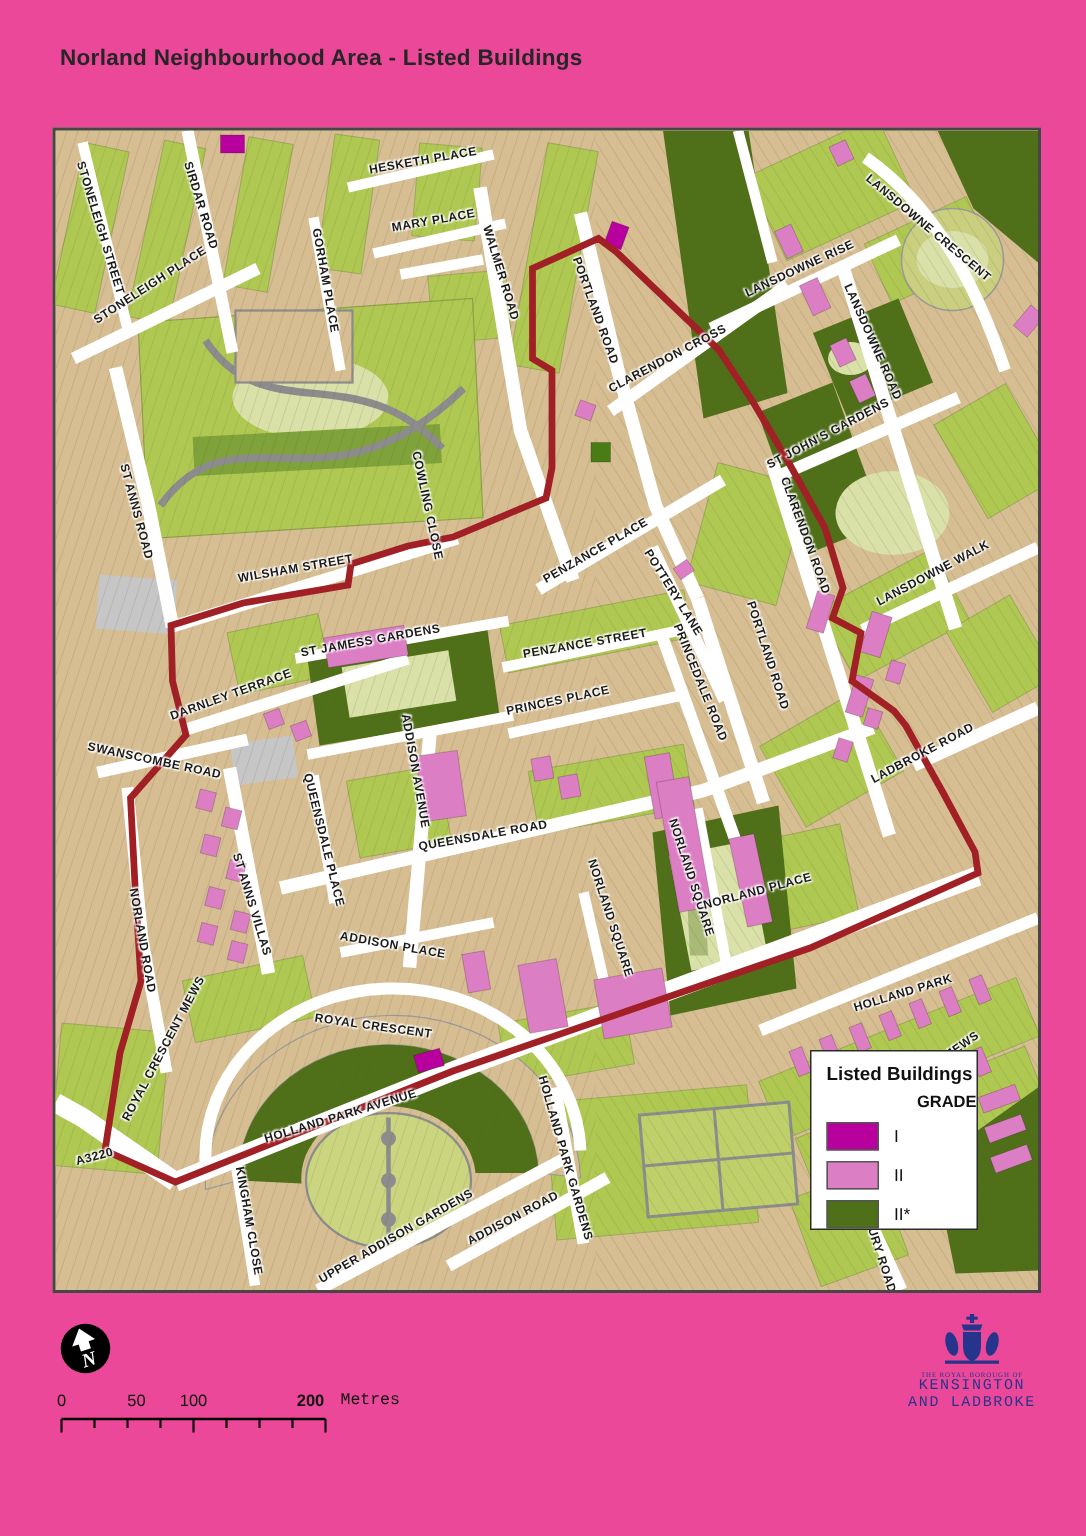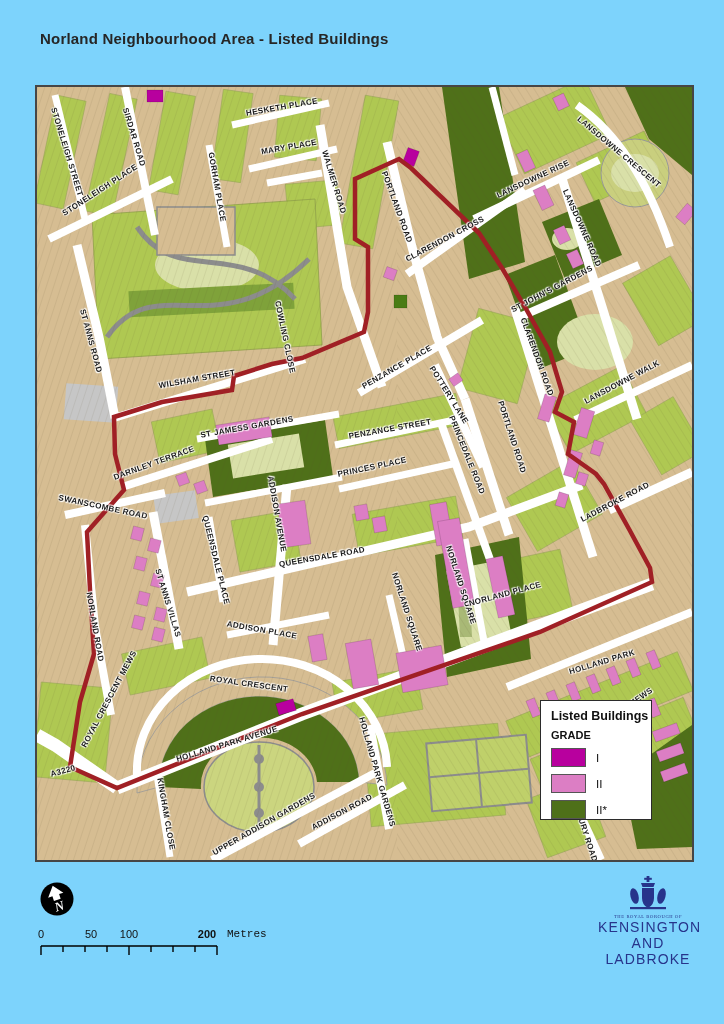--- a/index.html
+++ b/index.html
@@ -1,35 +1,35 @@
 <!DOCTYPE html>
 <html><head>
 <meta charset="utf-8">
 <style>
   html,body{margin:0;padding:0;background:#fff;}
-  .page{position:relative;width:724px;height:1024px;background:#7dd3fc;font-family:"Liberation Sans",sans-serif;overflow:hidden;}
+  .page{position:relative;width:724px;height:1024px;background:#ec4899;font-family:"Liberation Sans",sans-serif;overflow:hidden;}
   .title{position:absolute;left:40px;top:30px;font-size:15px;font-weight:bold;color:#262626;letter-spacing:.2px;}
   .map-frame{position:absolute;left:35px;top:85px;width:655px;height:773px;border:2px solid #464646;background:#D6BD92;overflow:hidden;}
   .map-frame svg{position:absolute;left:0;top:0;}
   #street-labels{position:absolute;left:0;top:0;width:655px;height:773px;pointer-events:none;}
   .street-label{position:absolute;font-size:8px;font-weight:bold;color:#1b1b1b;white-space:nowrap;letter-spacing:.4px;
     text-shadow:0 0 2px #fff,0 0 2px #fff,1px 1px 1px #fff,-1px -1px 1px #fff;}
   .legend{position:absolute;left:503px;top:613px;width:112px;height:120px;background:#fff;border:1px solid #2b2b2b;box-sizing:border-box;padding:8px 0 0 10px;z-index:5;}
   .legend-title{font-size:12.5px;font-weight:bold;color:#111;}
-  .legend-sub{font-size:11px;font-weight:bold;color:#111;margin-top:6px;}
+  .legend-sub{font-size:11px;font-weight:bold;color:#111;margin-top:6px;text-align:right;}
   .legend-row{display:flex;align-items:center;margin-top:7px;}
   .legend-swatch{width:33px;height:17px;border:1px solid #555;}
   .legend-label{font-size:11.5px;color:#111;margin-left:10px;}
   .north{position:absolute;left:38px;top:880px;width:40px;height:40px;}
   .scalebar{position:absolute;left:40px;top:928px;width:280px;height:34px;}
   .scale-num{position:absolute;top:0;font-size:11px;color:#111;transform:translateX(-50%);}
   .scale-unit{position:absolute;top:0;font-size:11px;color:#111;}
   .logo{position:absolute;left:598px;top:876px;width:100px;text-align:center;color:#27348B;}
   .logo-l1{font-family:"Liberation Serif",serif;font-size:4.6px;letter-spacing:.6px;margin-top:2px;}
-  .logo-l2,.logo-l3{font-family:Liberation Sans, sans-serif;font-size:14px;letter-spacing:1.1px;}
+  .logo-l2,.logo-l3{font-family:Liberation Mono, monospace;font-size:10px;letter-spacing:1.1px;}
   .copyright{position:absolute;left:523px;top:936px;font-size:9.5px;color:#1d1d1d;line-height:1.25;}
   .copyright .l2{padding-left:9px;}
 </style>
 </head>
 <body>
 
 <div class="page">
 
   <div class="title">Norland Neighbourhood Area - Listed Buildings</div>
 

